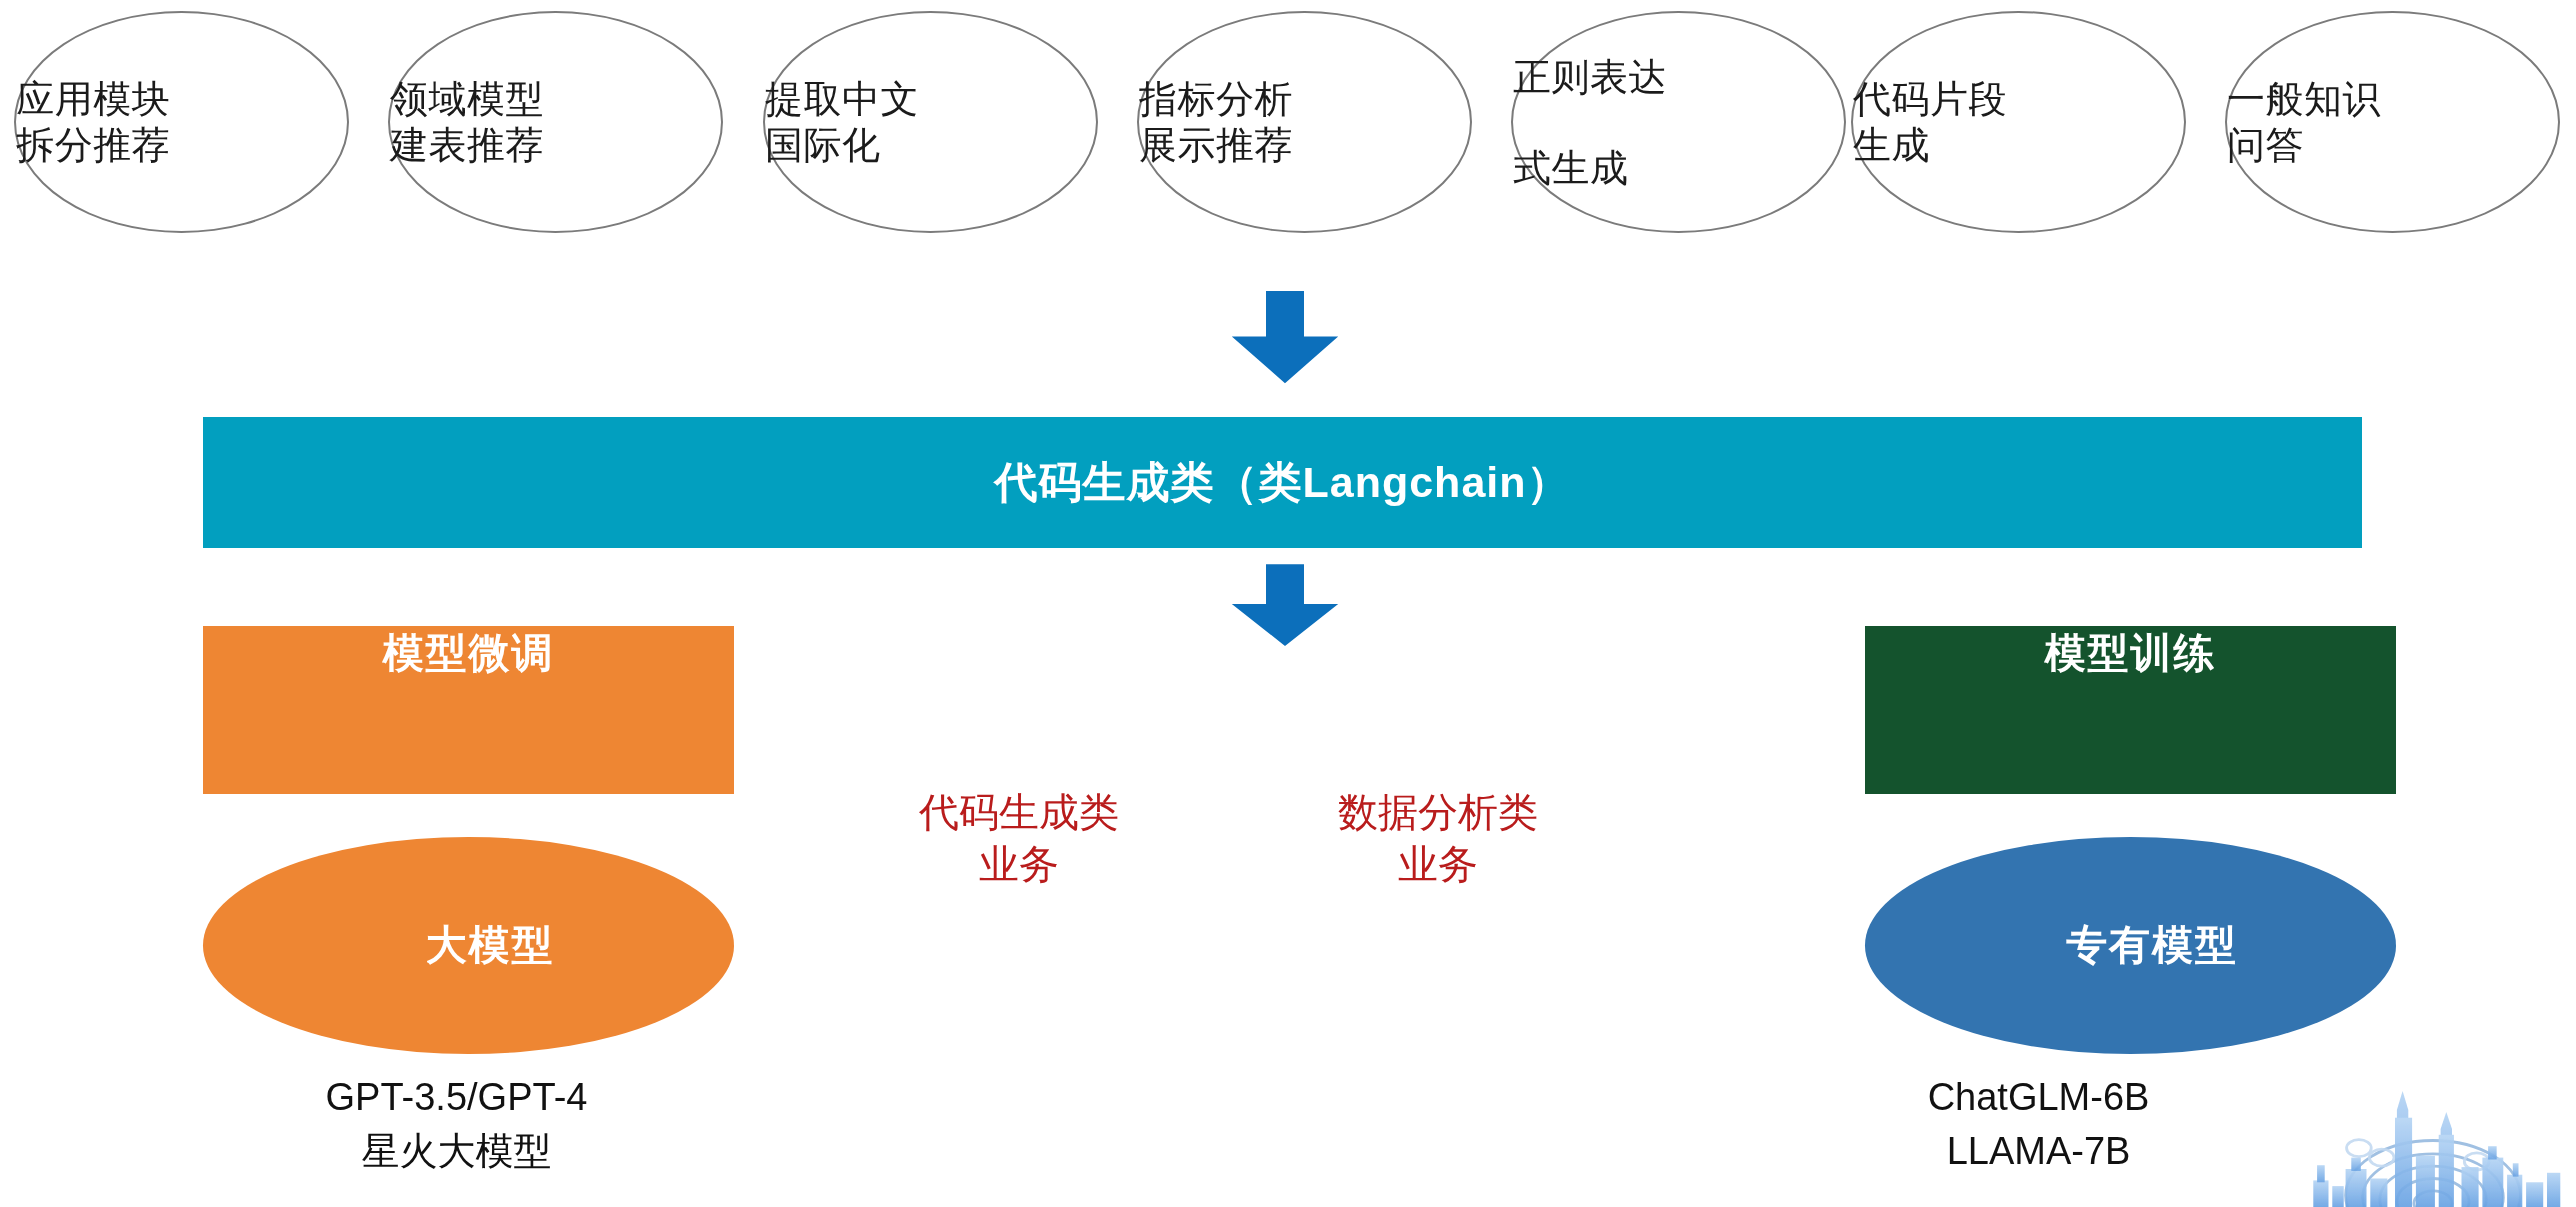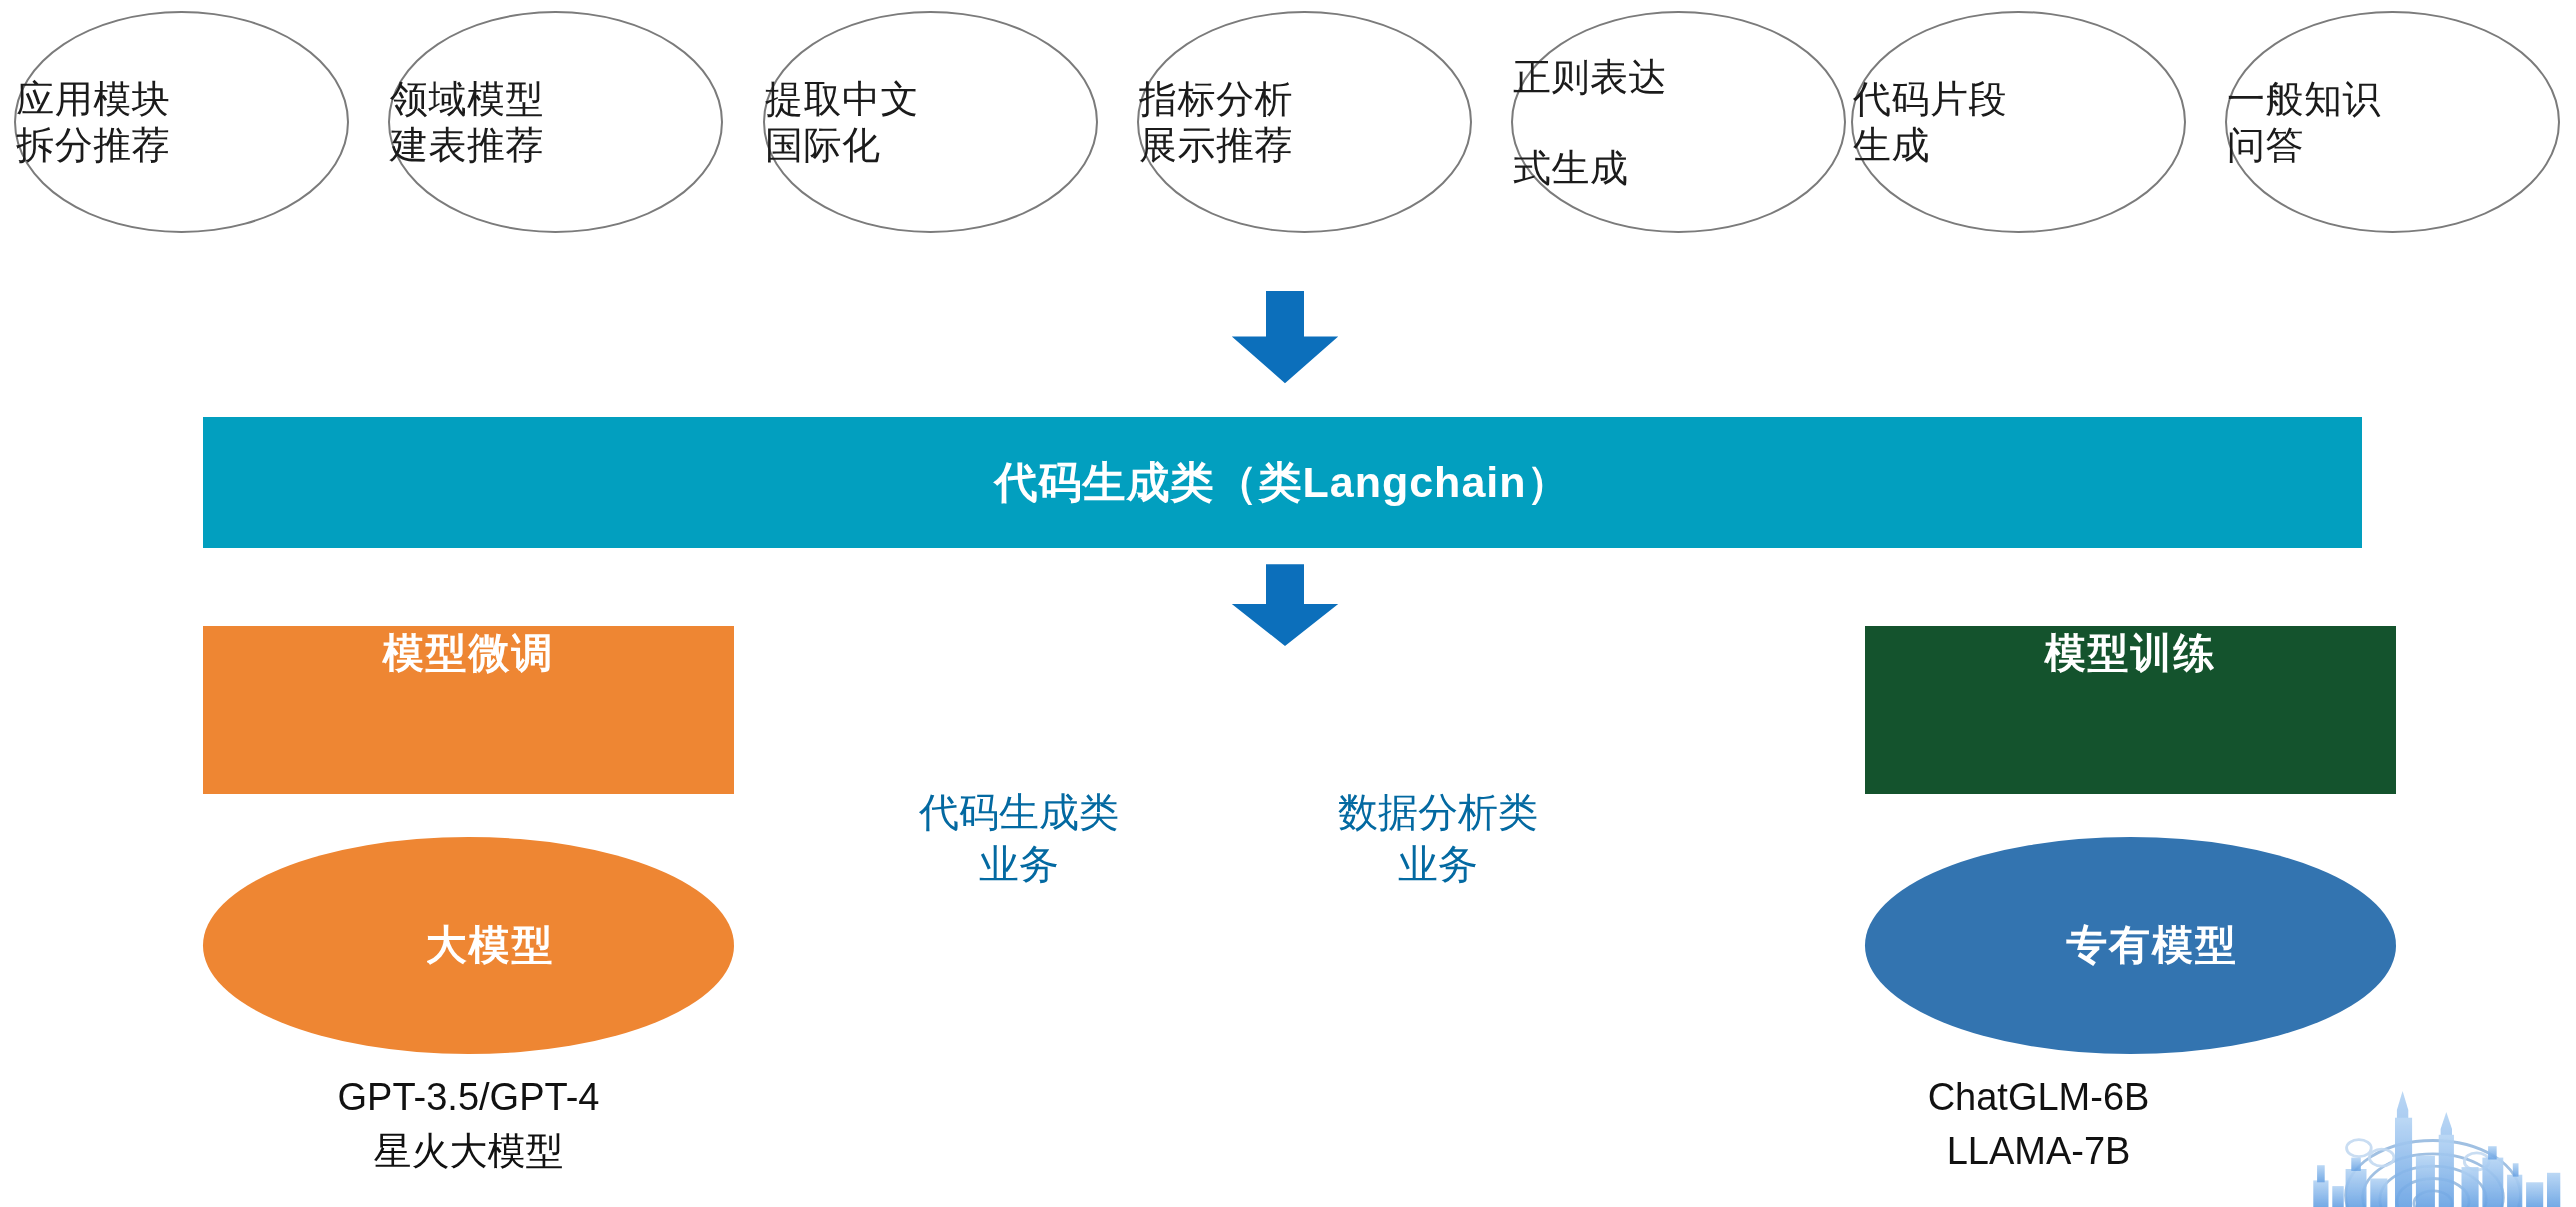--- a/index.html
+++ b/index.html
@@ -97,21 +97,21 @@
   }
   .stage-box.left  { left: 203px;  background: #ee8633; }
   .stage-box.right { left: 1865px; background: #14532d; }
 
   
   .biz-caption {
     position: absolute;
     top: 786px;
     width: 400px;
     text-align: center;
-    color: #0369a1;
+    color: #b91c1c;
     font-size: 40px;
     line-height: 1.3;
     white-space: nowrap;
   }
   .biz-caption .line { display: block; }
   .biz-caption.code { left: 819px; }
   .biz-caption.data { left: 1238px; }
 
   
   .model-ellipse {
@@ -139,21 +139,21 @@
   .model-names {
     position: absolute;
     top: 1071px;
     width: 531px;
     text-align: center;
     color: #111111;
     font-size: 38px;
     line-height: 1.42;
   }
   .model-names .line { display: block; white-space: nowrap; }
-  .model-names.left  { left: 203px; text-align: center; }
+  .model-names.left  { left: 191px; text-align: center; }
   .model-names.right { left: 1773px; }
 
   
   .skyline-watermark {
     position: absolute;
     right: 0px;
     bottom: 0px;
     width: 286px;
     height: 133px;
     opacity: 0.85;

